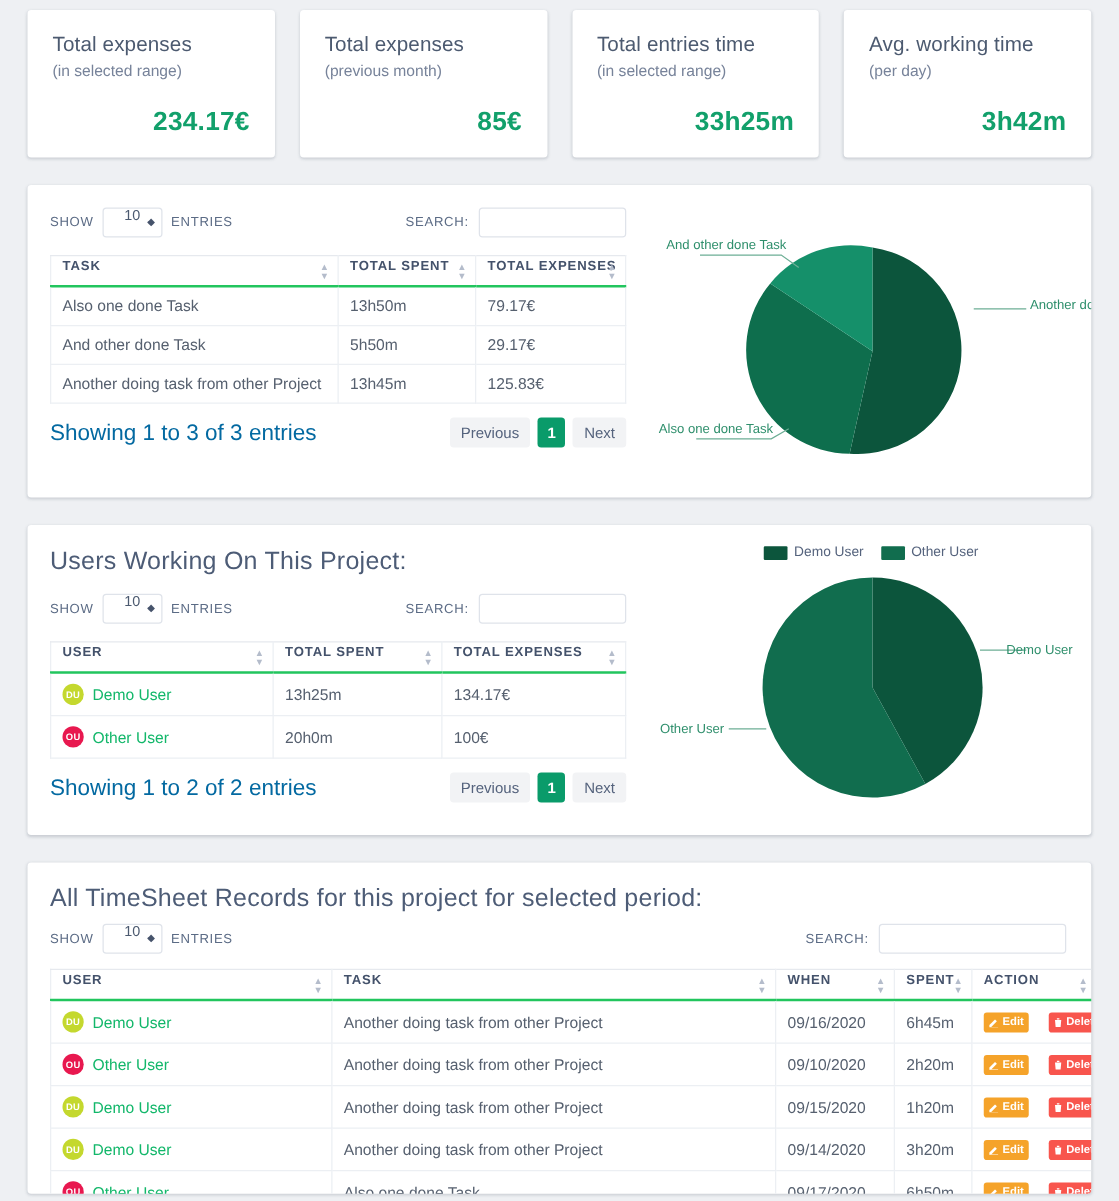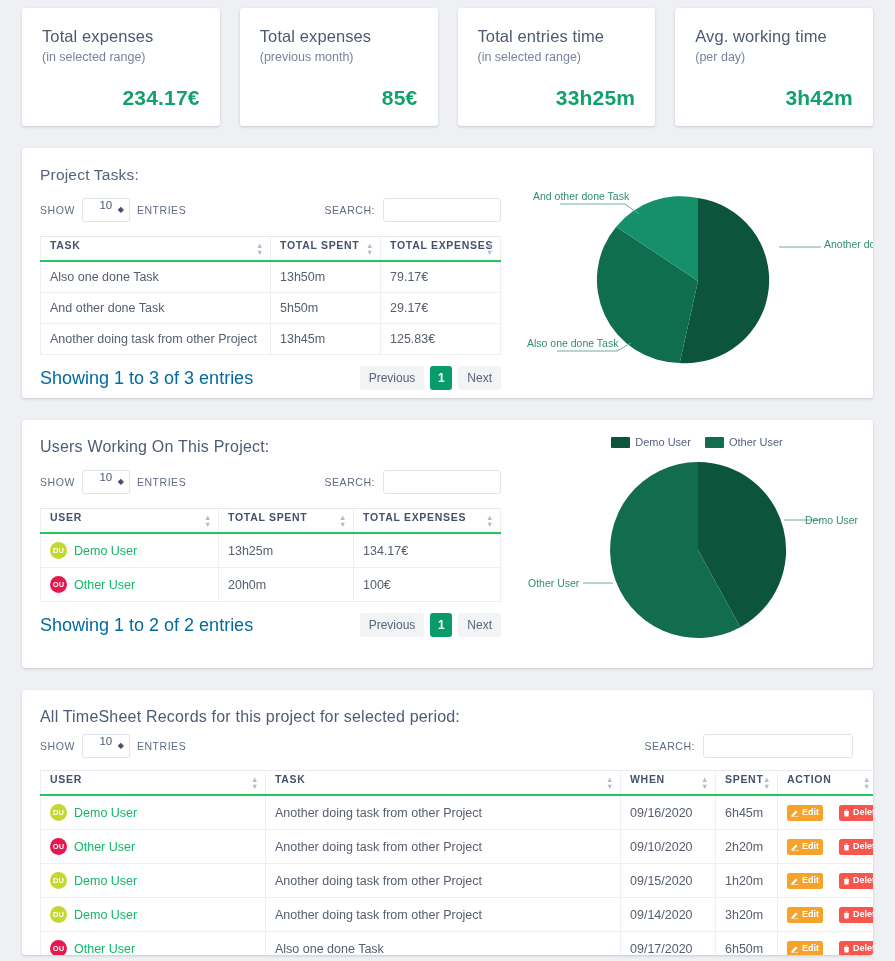--- a/index.html
+++ b/index.html
@@ -66,21 +66,21 @@
     flex: 1 1 auto;
     position: relative;
     overflow: hidden;
   }
   .panel-title {
     font-size: 15.5px;
     color: #55637d;
     letter-spacing: .2px;
     margin-bottom: 14px;
   }
-  .panel-title.big { font-size: 16px; color: #4d5c76; }
+  .panel-title.big { font-size: 20px; color: #4d5c76; }
 
   
   .tbl-controls {
     display: flex;
     align-items: center;
     justify-content: space-between;
     margin-bottom: 14px;
   }
   .len-wrap { display: flex; align-items: center; gap: 7px; }
   .len-lbl {
@@ -295,21 +295,20 @@
     </div>
     <div class="stat-card">
       <div class="stat-title">Avg. working time</div>
       <div class="stat-sub">(per day)</div>
       <div class="stat-value">3h42m</div>
     </div>
   </div>
 
   <div class="panel panel-split" style="margin-top:22px;height:250px;">
     <div class="panel-left">
-      <div class="panel-title">Project Tasks:</div>
 
       <div class="tbl-controls">
         <div class="len-wrap">
           <span class="len-lbl">SHOW</span>
           <div class="len-select">
             <span>10</span>
             <span class="caret">◆</span>
           </div>
           <span class="len-lbl">ENTRIES</span>
         </div>

